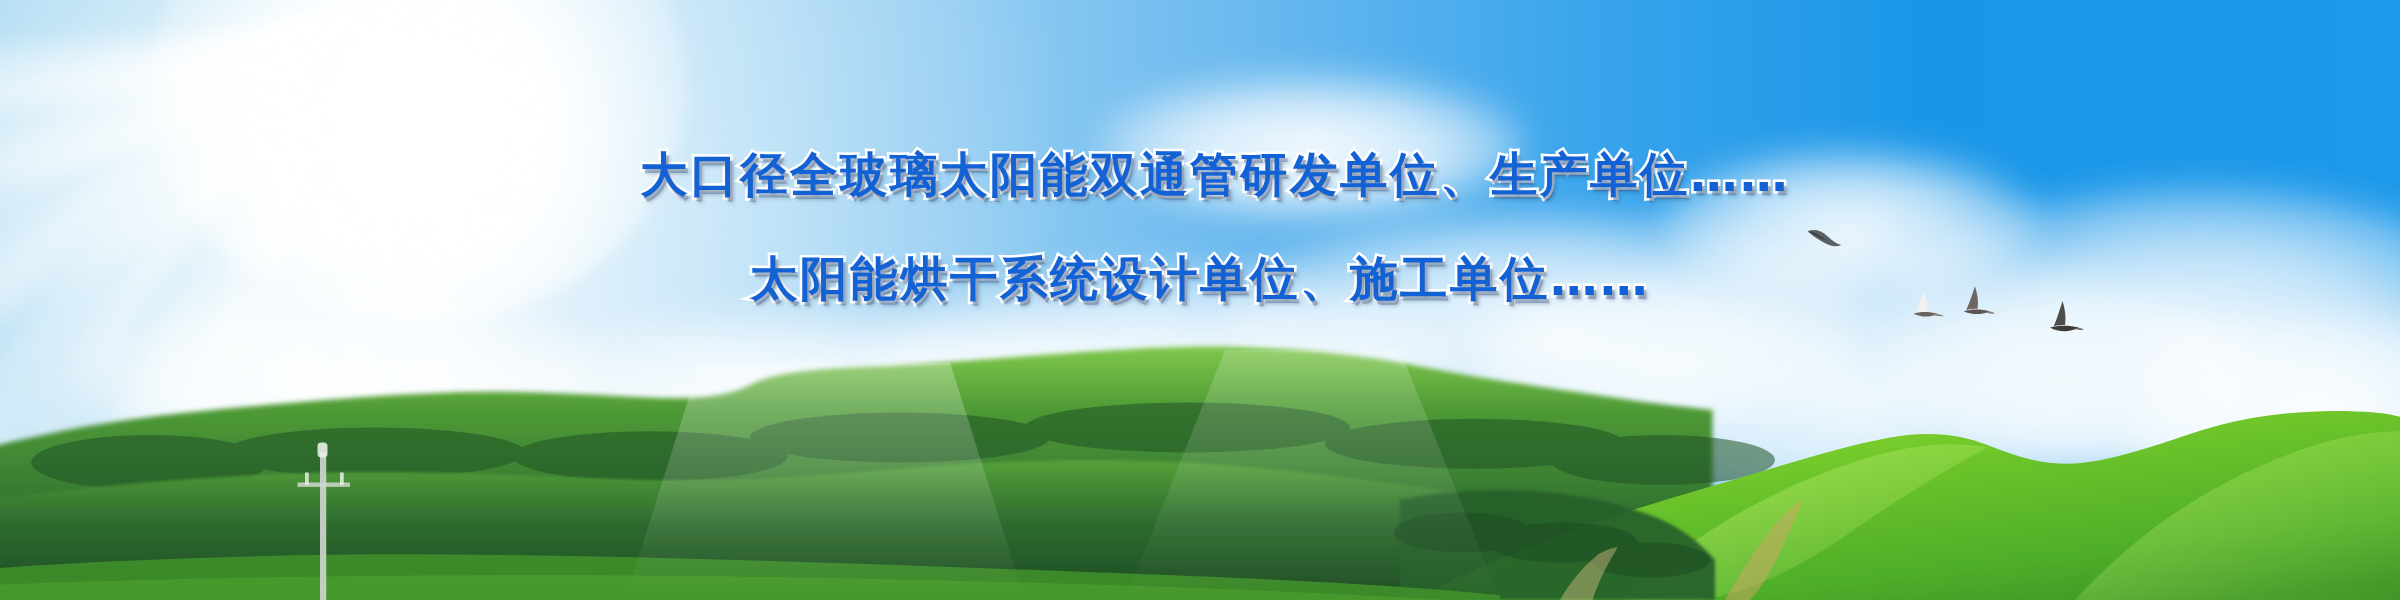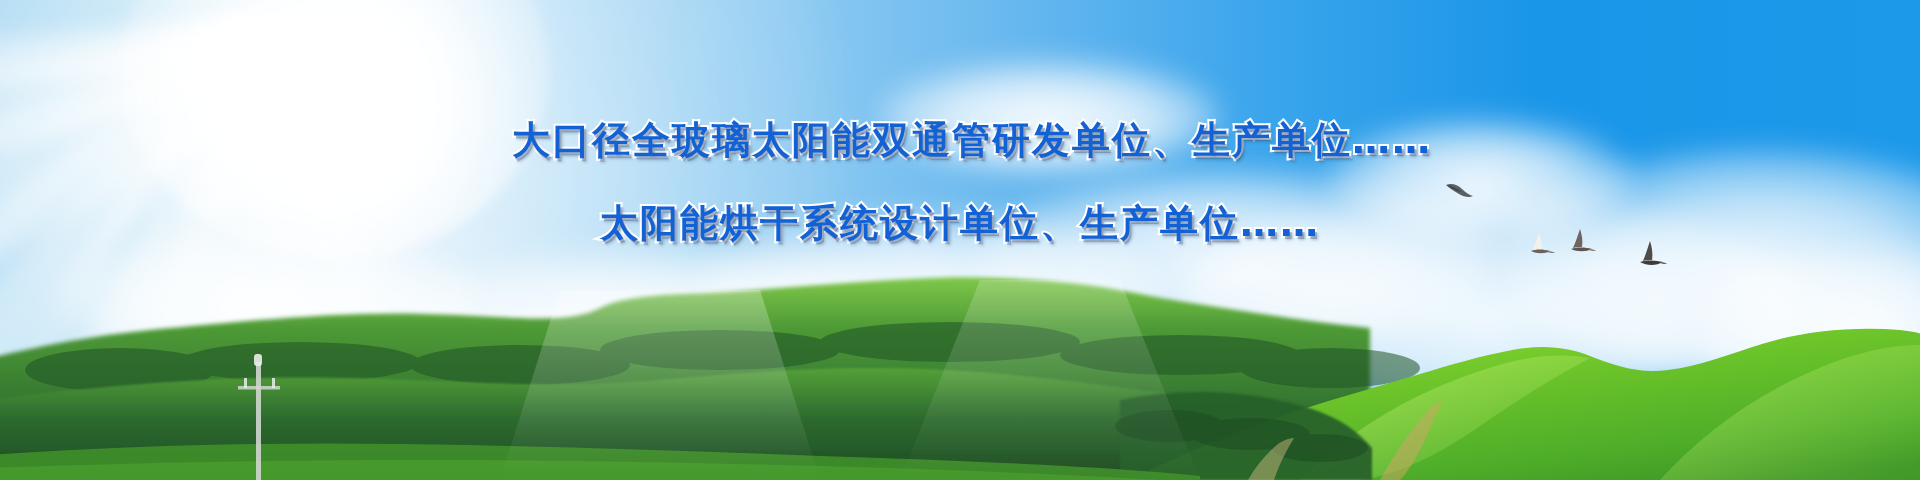--- a/index.html
+++ b/index.html
@@ -178,21 +178,21 @@
   <div class="bird" style="left:1636px; top:240px;">
     <svg width="32" height="30" viewBox="0 0 32 30">
       <path d="M14 1 C16 7 17 14 16 20 C13 20 10 20 7 21 C10 14 12 7 14 1 Z" fill="#4f4b49"></path>
       <path d="M4 22 C11 20 19 20 27 22 C20 26 11 26 4 22 Z" fill="#3f3b39"></path>
       <path d="M25 22 C28 22 30 23 31 24 C28 24 26 24 24 23 Z" fill="#6e6763"></path>
     </svg>
   </div>
 
   <div class="headline" id="line1">大口径全玻璃太阳能双通管研发单位、生产单位……</div>
 
-  <div class="headline" id="line2">太阳能烘干系统设计单位、生产单位……</div>
+  <div class="headline" id="line2">太阳能烘干系统设计单位、施工单位……</div>
 
   <svg class="land" viewBox="0 0 1920 230" preserveAspectRatio="none">
     <defs>
       <linearGradient id="gForestFar" x1="0" y1="0" x2="0" y2="1">
         <stop offset="0%" stop-color="#7fc84a"></stop>
         <stop offset="25%" stop-color="#4e9a36"></stop>
         <stop offset="70%" stop-color="#2f6f31"></stop>
         <stop offset="100%" stop-color="#24582a"></stop>
       </linearGradient>
       <linearGradient id="gForestNear" x1="0" y1="0" x2="0" y2="1">

